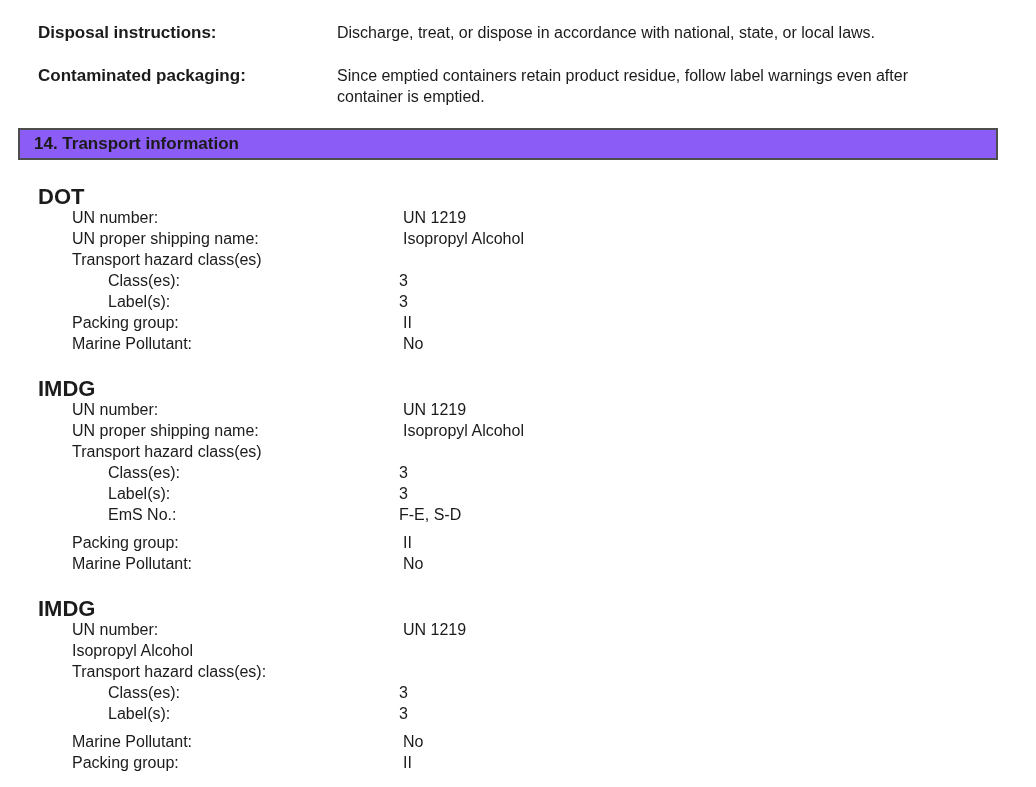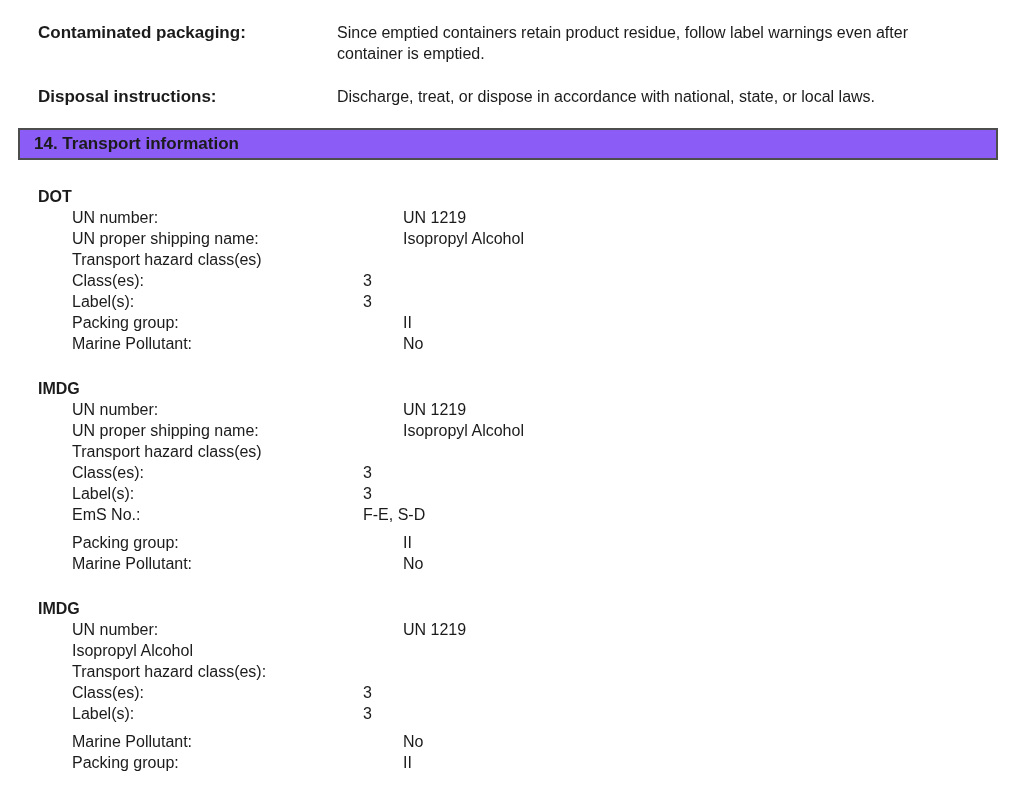--- a/index.html
+++ b/index.html
@@ -54,48 +54,48 @@
   
   .transport-section {
     margin-top: 24px;
   }
   .transport-section.first {
     margin-top: 26px;
   }
   .section-name {
     margin-left: 38px;
     font-weight: bold;
-    font-size: 16px;
+    font-size: 22px;
     line-height: 21px;
   }
   .drow {
     display: flex;
     line-height: 21px;
     align-items: center;
   }
   .drow.i1 { margin-left: 72px; }
   .drow.i1 .dlabel { width: 331px; }
-  .drow.i2 { margin-left: 72px; }
+  .drow.i2 { margin-left: 108px; }
   .drow.i2 .dlabel { width: 291px; }
   .drow.g { margin-top: 7px; }
   .dlabel { flex-shrink: 0; }
   .dvalue { }
 </style>
 </head>
 <body>
 
 <div class="page">
 
   <div class="field-row">
+    <div class="field-label">Disposal instructions:</div>
+    <div class="field-value">Discharge, treat, or dispose in accordance with national, state, or local laws.</div>
+  </div>
+  <div class="field-row">
     <div class="field-label">Contaminated packaging:</div>
     <div class="field-value">Since emptied containers retain product residue, follow label warnings even after container is emptied.</div>
-  </div>
-  <div class="field-row">
-    <div class="field-label">Disposal instructions:</div>
-    <div class="field-value">Discharge, treat, or dispose in accordance with national, state, or local laws.</div>
   </div>
 
   <div class="section-header-box">
     <span>14. Transport information</span>
   </div>
 
   <section class="transport-section first">
     <div class="section-name">DOT</div>
     <div class="drow i1">
       <span class="dlabel">UN number:</span>

